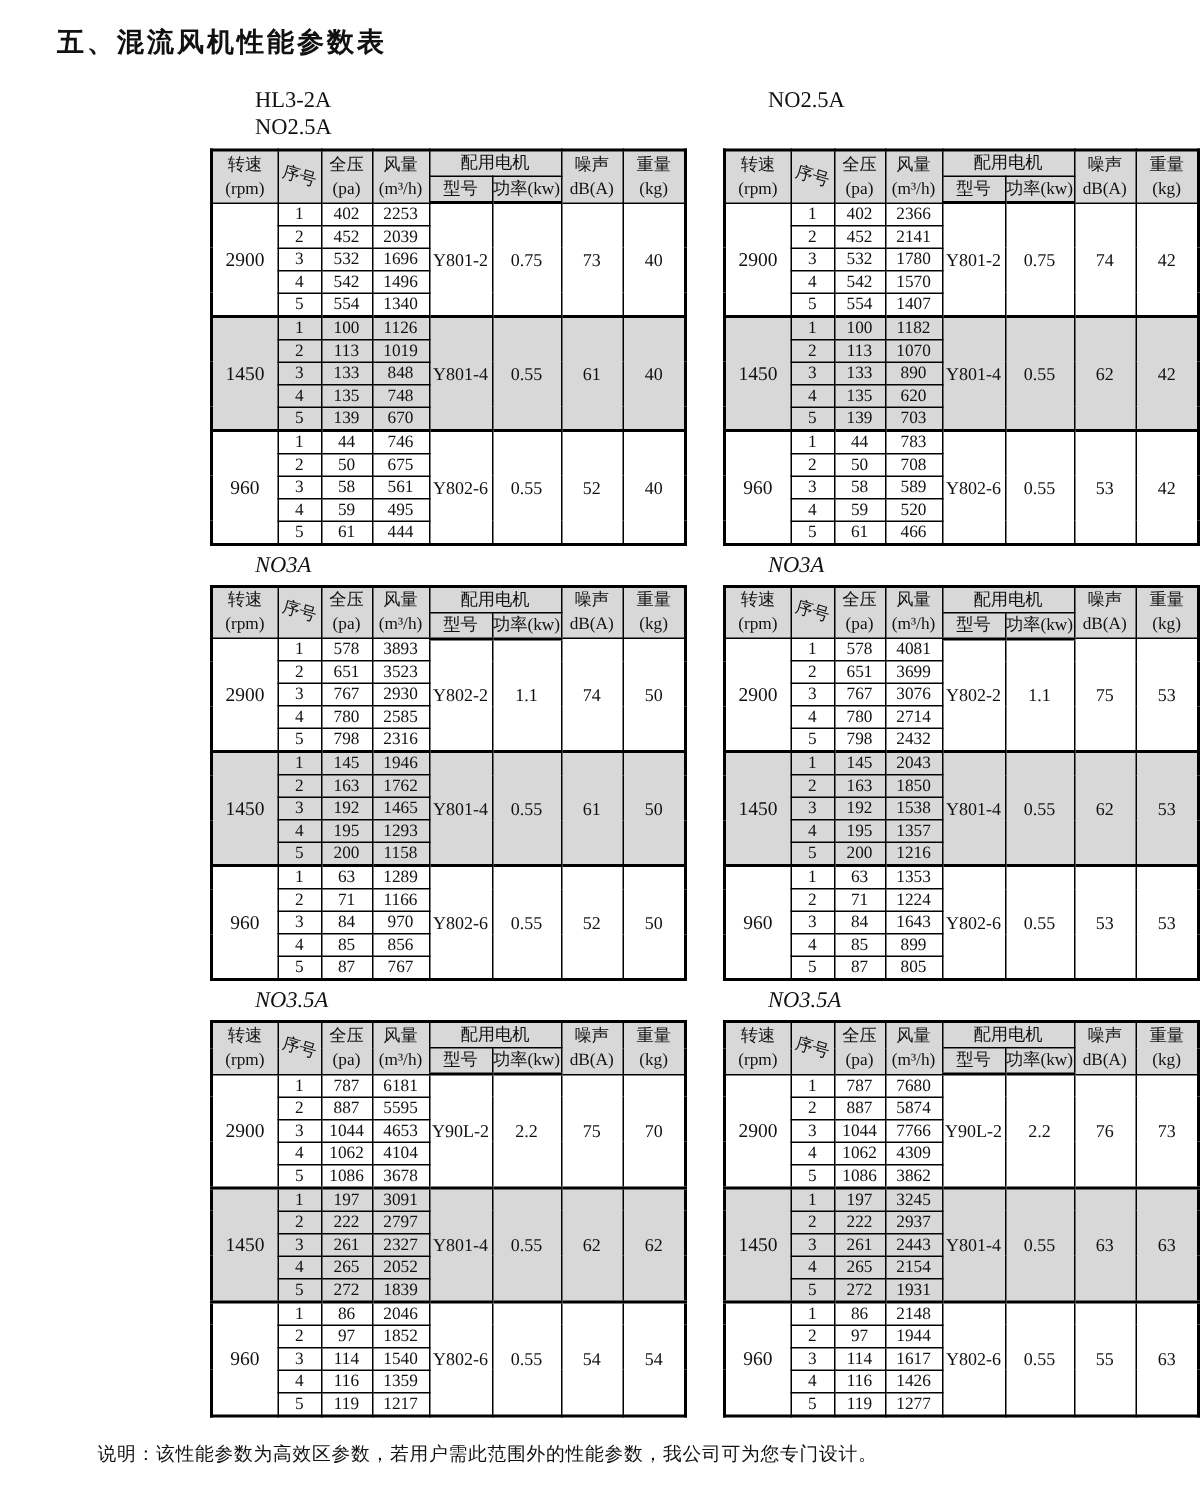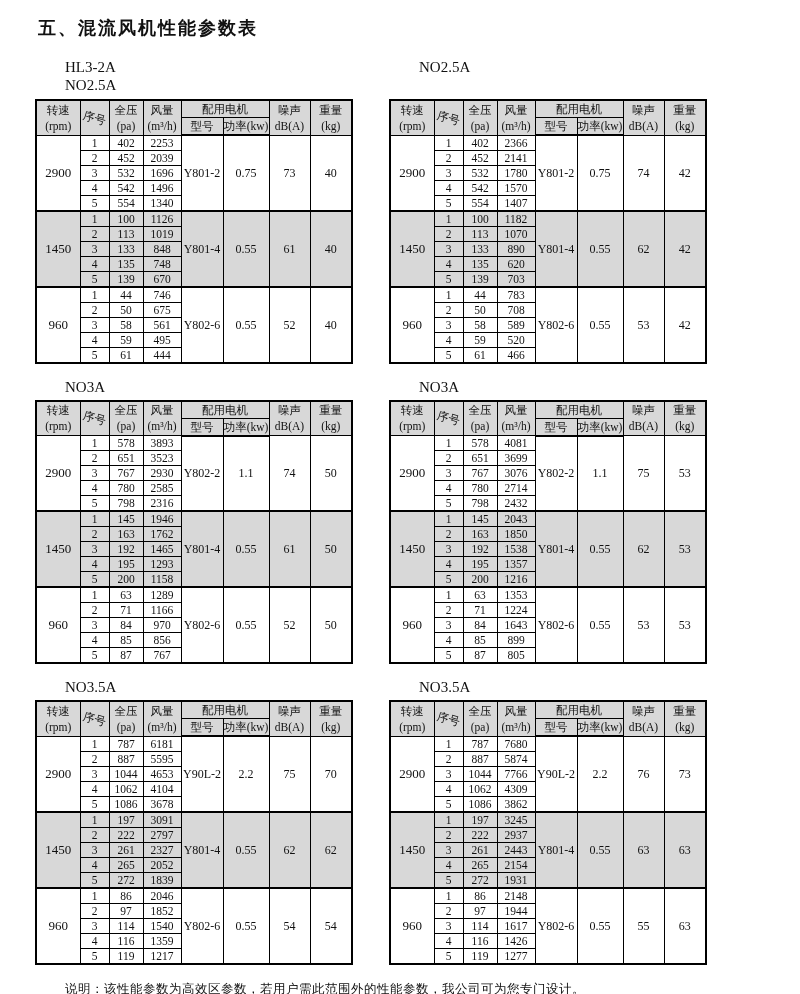--- a/index.html
+++ b/index.html
@@ -14,28 +14,28 @@
   body{
     width:800px;height:994px;background:var(--page-bg);
     font-family:"Liberation Serif", serif;color:var(--text);
   }
   .page{width:800px;height:994px;position:relative;overflow:hidden;}
   .title{
     margin:0;padding:16px 0 0 38px;
     font-size:18px;font-weight:bold;letter-spacing:2px;
   }
   .content{
-    display:flex;gap:36px;margin:10px 0 0 35px;
+    display:flex;gap:24px;margin:10px 0 0 35px;justify-content:flex-end;
   }
   .col{width:318px;}
   .caption{
     margin:0 0 4px 30px;font-size:15px;line-height:18px;
   }
   .caption.first{margin-top:8px;min-height:37px;}
-  .caption.later{margin-top:14px;min-height:18px;}
+  .caption.later{margin-top:4px;min-height:18px;font-style:italic;}
   table{
     border-collapse:collapse;table-layout:fixed;width:318px;
     border:2px solid var(--border);
     font-size:11.5px;
   }
   col.c-speed{width:44px;}
   col.c-seq{width:29px;}
   col.c-press{width:34px;}
   col.c-flow{width:38px;}
   col.c-model{width:42px;}

